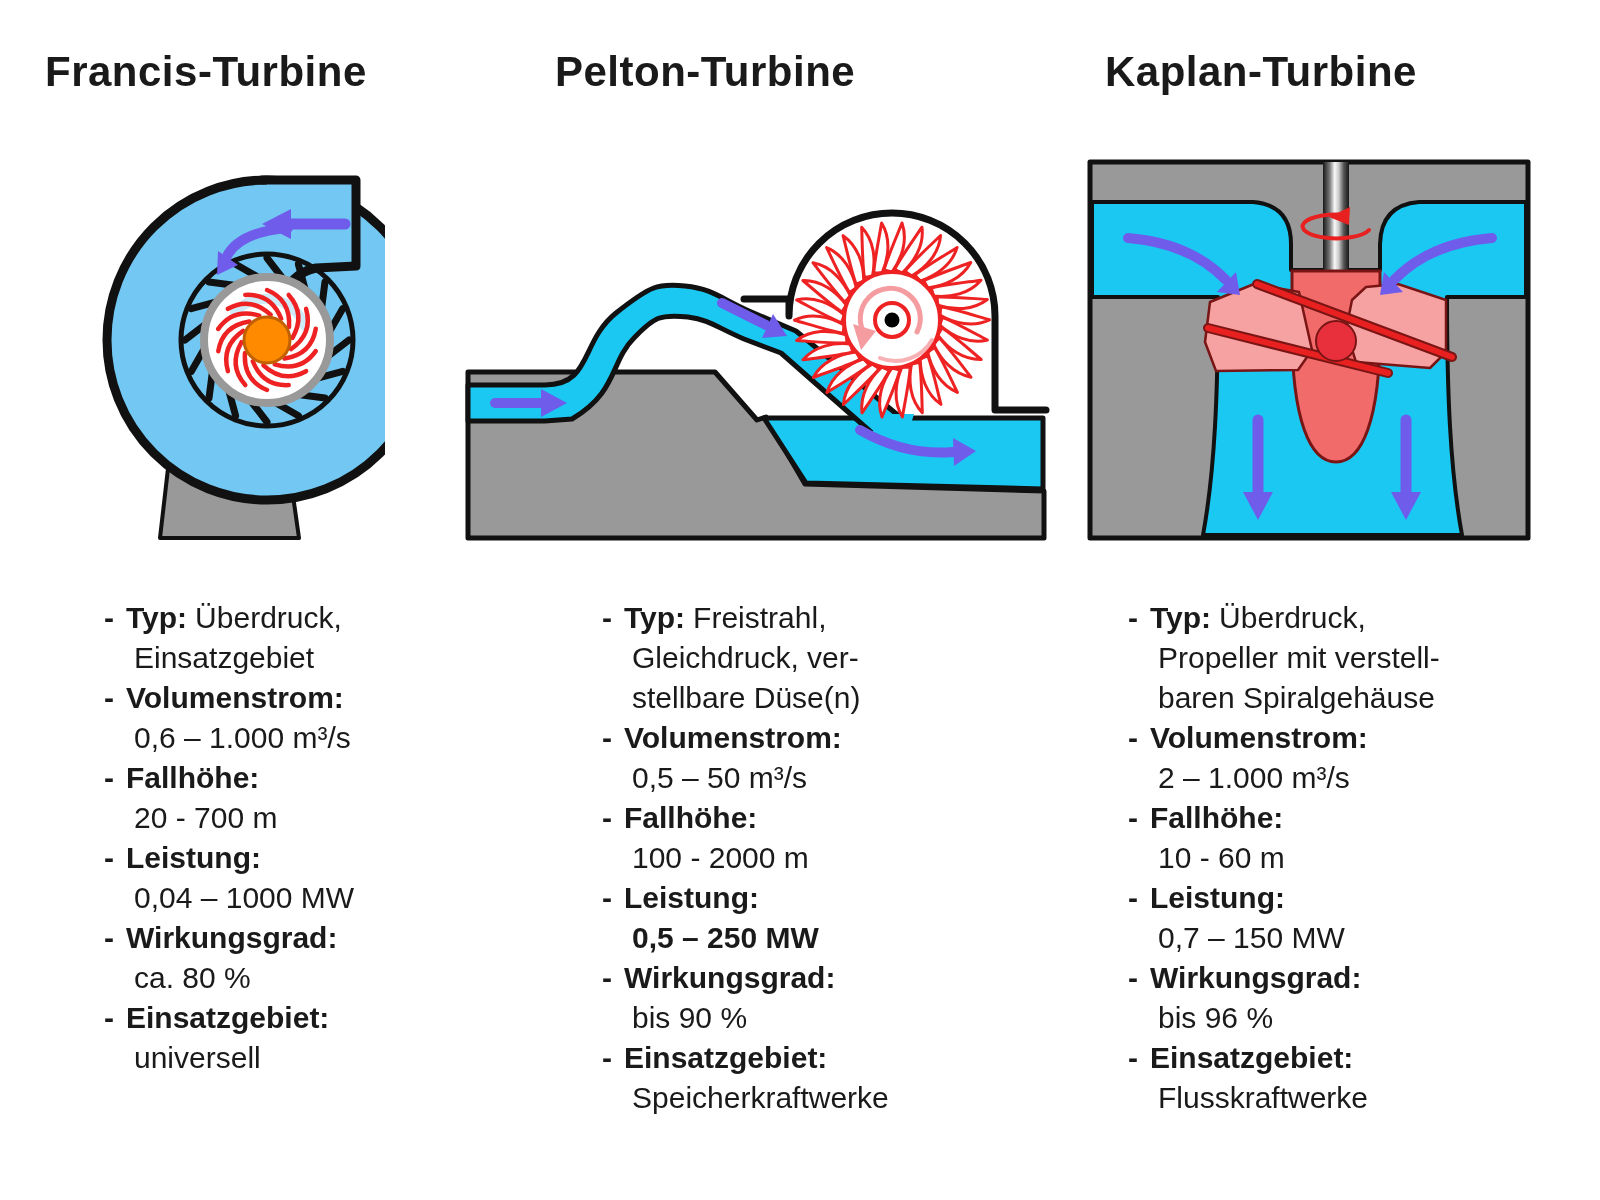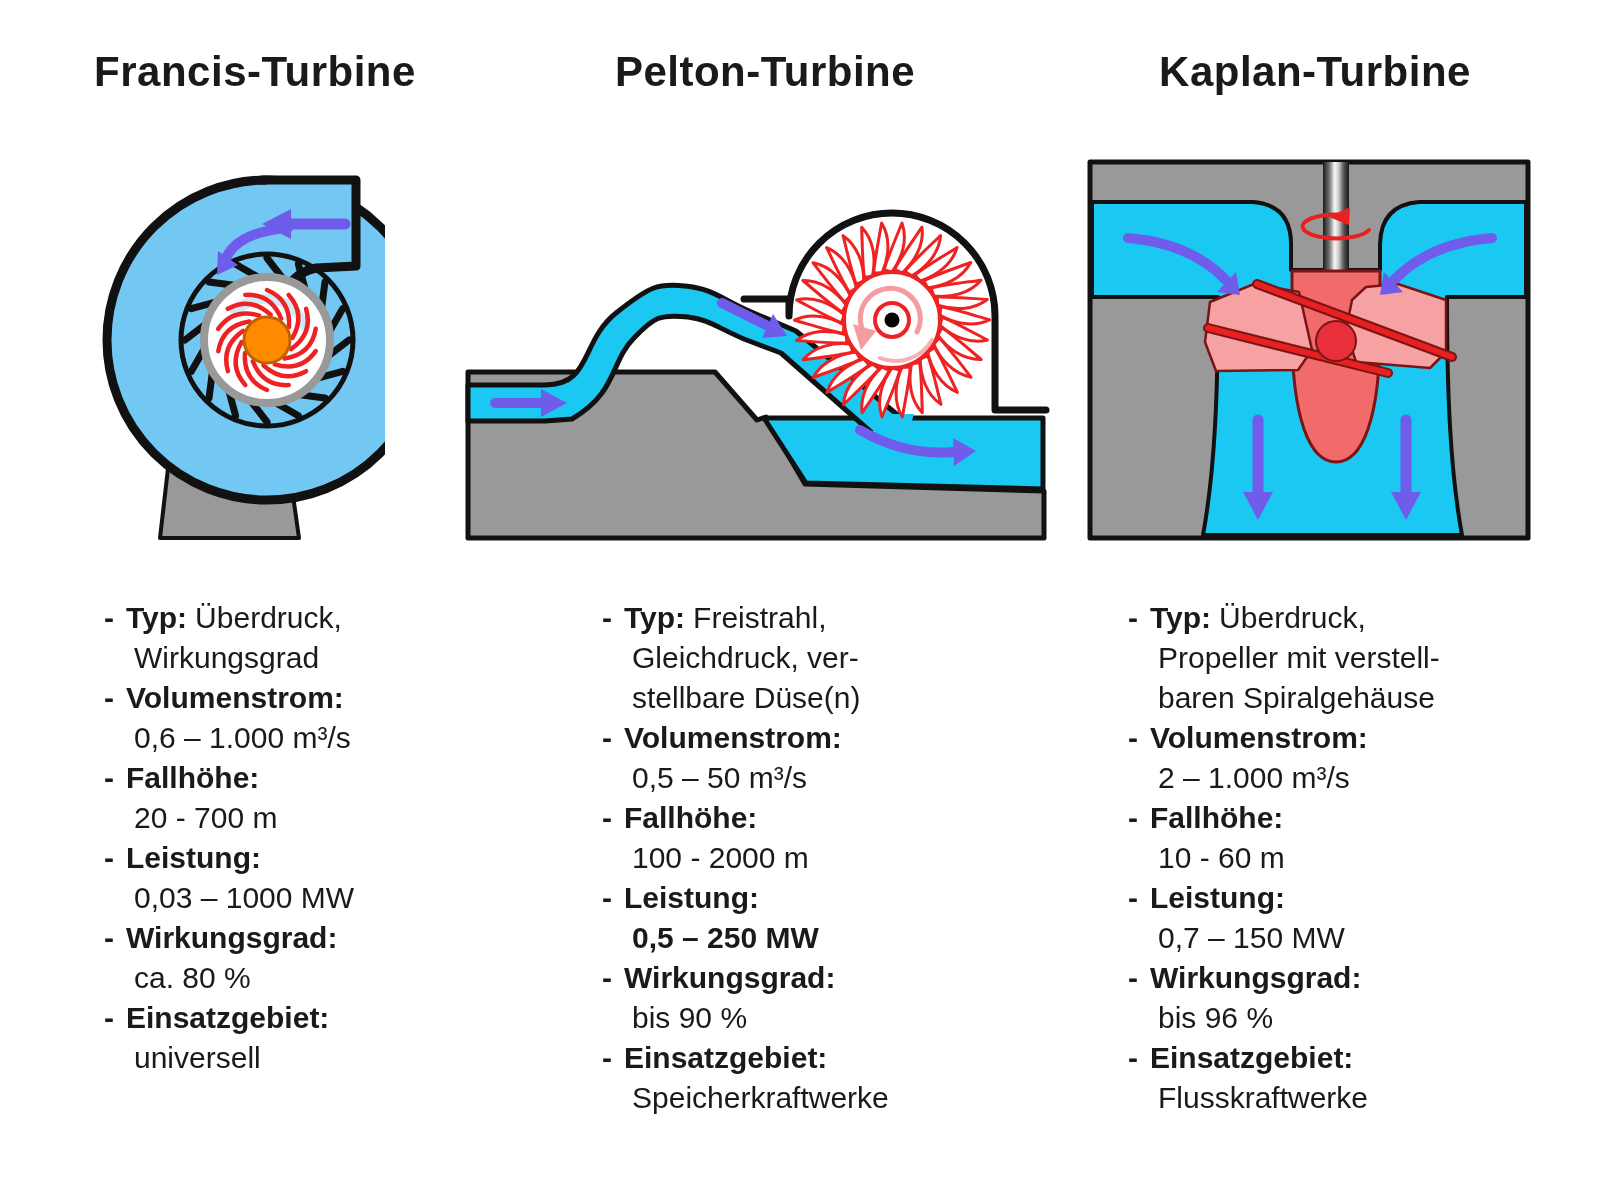--- a/index.html
+++ b/index.html
@@ -7,21 +7,21 @@
     --outline-black:#111111; --flow-arrow-purple:#6F5CEB; --machine-red:#EE2222;
     --blade-pink:#F7A2A2; --hub-salmon:#F26B6B; --runner-orange:#FF8A00;
     --swirl-pink:#F59CA0; --dark-red:#E8303C;
   }
   html,body{margin:0;padding:0;}
   body{
     width:1600px;height:1200px;background:#ffffff;position:relative;overflow:hidden;
     font-family:"Liberation Sans", sans-serif;color:#1a1a1a;
   }
   .col-title{
-    position:absolute;top:48px;width:420px;text-align:center;
+    position:absolute;top:48px;width:420px;
     font-size:42px;font-weight:bold;letter-spacing:0.5px;
   }
   #title-0{left:45px;} #title-1{left:555px;} #title-2{left:1105px;}
   .illus{position:absolute;}
   #illus-0{left:95px;top:158px;width:290px;height:390px;}
   #illus-1{left:460px;top:178px;width:592px;height:366px;}
   #illus-2{left:1086px;top:156px;width:448px;height:388px;}
   .specs{position:absolute;top:598px;width:470px;font-size:30px;line-height:40px;}
   #specs-0{left:104px;} #specs-1{left:602px;} #specs-2{left:1128px;}
   .line{white-space:nowrap;}
@@ -225,33 +225,33 @@
     <polygon points="1258,520 1243,492 1273,492" class="purple"></polygon>
     <line x1="1406" y1="420" x2="1406" y2="495" class="purple-stroke" stroke-width="11"></line>
     <polygon points="1406,520 1391,492 1421,492" class="purple"></polygon>
   </g>
 </svg>
 
 <div class="specs" id="specs-0">
   <div class="line head">
     <span class="bullet">-</span><span class="lbl">Typ:</span><span class="val">Überdruck,</span>
   </div>
-  <div class="line cont">Wirkungsgrad</div>
+  <div class="line cont">Einsatzgebiet</div>
   <div class="line head">
     <span class="bullet">-</span><span class="lbl">Volumenstrom:</span>
   </div>
   <div class="line cont" data-weight="normal">0,6 – 1.000 m³/s</div>
   <div class="line head">
     <span class="bullet">-</span><span class="lbl">Fallhöhe:</span>
   </div>
   <div class="line cont" data-weight="normal">20 - 700 m</div>
   <div class="line head">
     <span class="bullet">-</span><span class="lbl">Leistung:</span>
   </div>
-  <div class="line cont" data-weight="normal">0,03 – 1000 MW</div>
+  <div class="line cont" data-weight="normal">0,04 – 1000 MW</div>
   <div class="line head">
     <span class="bullet">-</span><span class="lbl">Wirkungsgrad:</span>
   </div>
   <div class="line cont" data-weight="normal">ca. 80 %</div>
   <div class="line head">
     <span class="bullet">-</span><span class="lbl">Einsatzgebiet:</span>
   </div>
   <div class="line cont" data-weight="normal">universell</div>
 </div>
 

